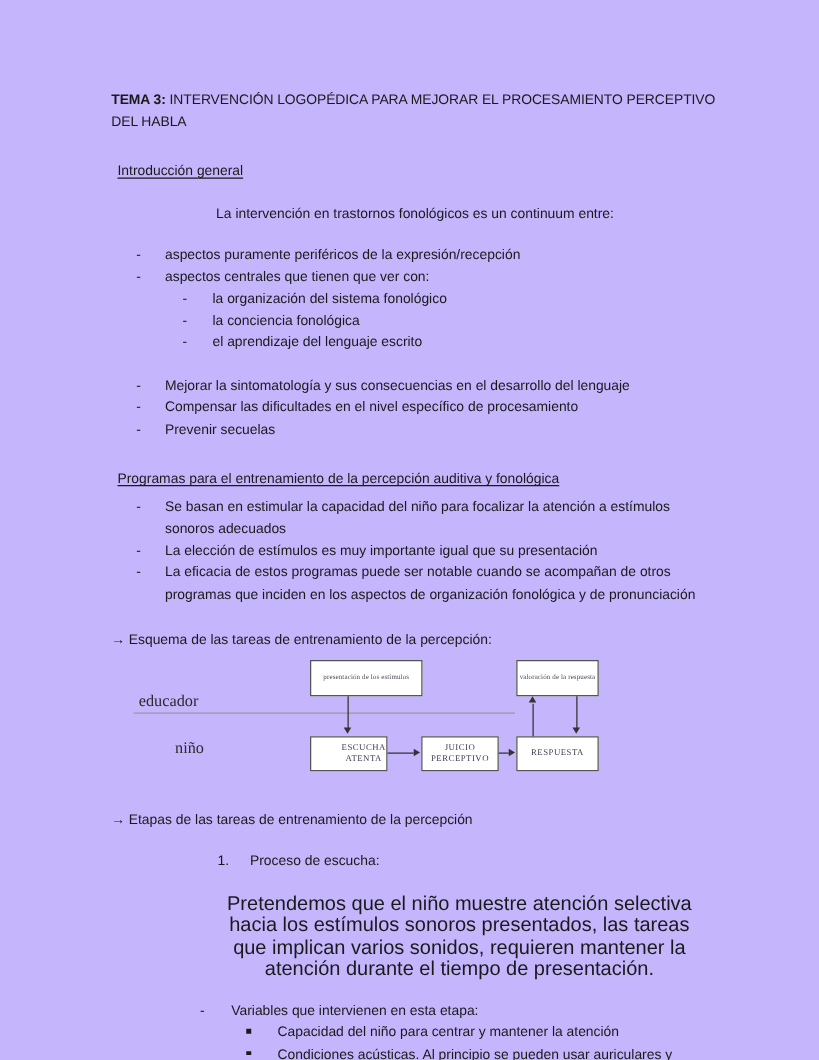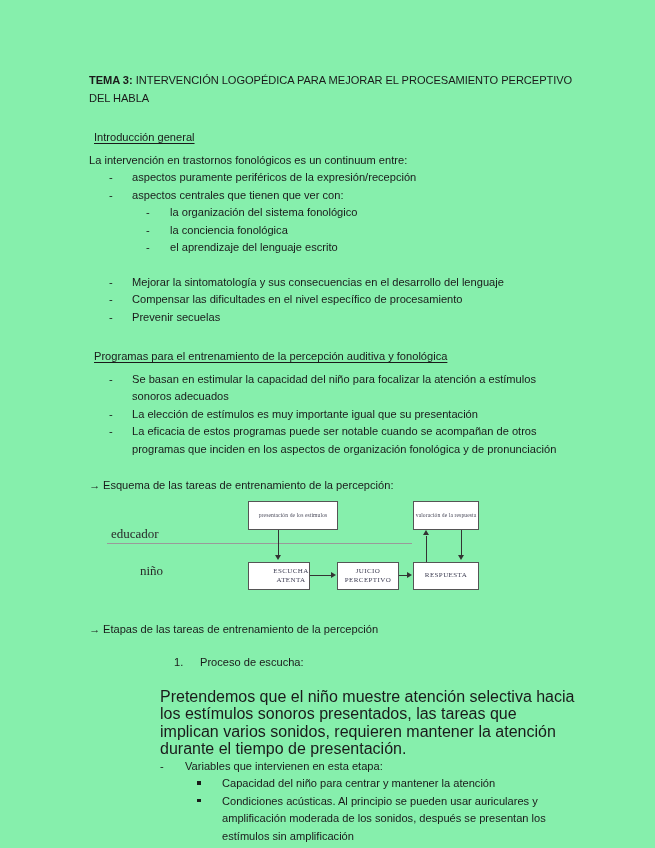--- a/index.html
+++ b/index.html
@@ -13,21 +13,21 @@
     position: relative;
     font-family: "Liberation Sans", sans-serif;
     color: #1a1a1a;
     overflow: hidden;
   }
   .page {
     position: absolute;
     left: 0; top: 0;
     width: 655px;
     height: 848px;
-    background: #86efac;
+    background: #c4b5fd;
   }
   .doc {
     position: absolute;
     left: 89px;
     top: 72px;
     width: 486px;
   }
 
   
   .title {
@@ -46,21 +46,22 @@
   .heading {
     font-size: 11.1px;
     line-height: 17.5px;
     text-decoration: underline;
     text-underline-offset: 2px;
     margin: 5px;
   }
   .para {
     font-size: 11.1px;
     line-height: 17.5px;
-    margin: 0;
+    margin: 16px;
+    text-align: center;
   }
 
   
   .lvl1, .lvl2, .lvl3, .lvl4 {
     list-style: none;
     margin: 0;
     padding: 0;
   }
   .row {
     display: flex;

